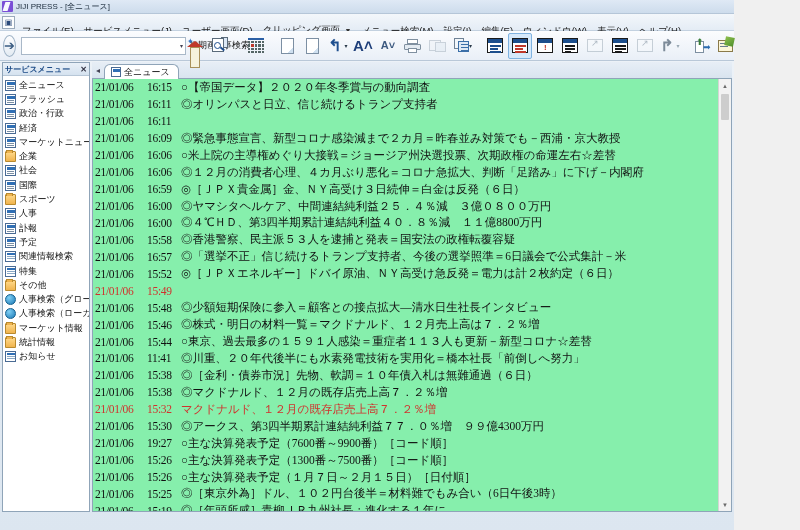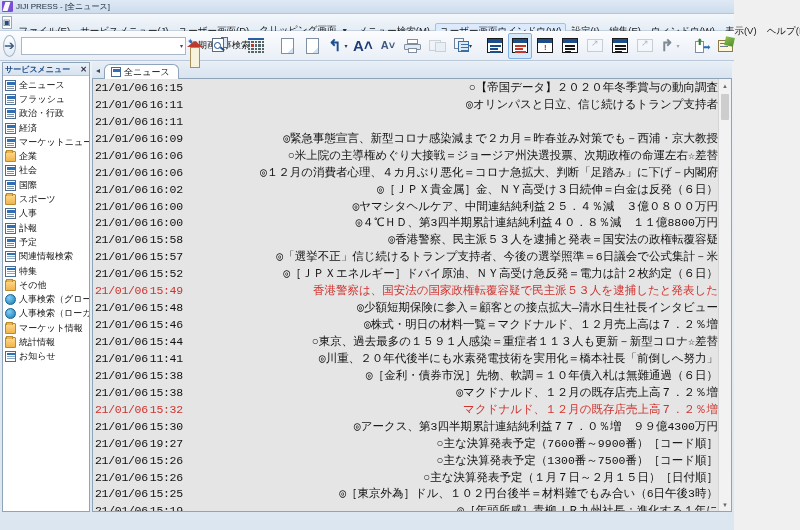--- a/index.html
+++ b/index.html
@@ -396,24 +396,23 @@
     display: flex;
     min-height: 0;
     background: #fff;
     border: 1px solid #8fa4b8;
     border-top: none;
   }
   .newslist {
     flex: 1 1 auto;
     min-width: 0;
     overflow: hidden;
-    background: #e5e5e5;
+    background: #86efac;
     position: relative;
-    font-family: Liberation Mono, monospace;
-    text-align: right;
+    font-family: Liberation Serif, serif;
   }
   .row {
     display: flex;
     align-items: center;
     height: 16.95px;
     font-size: 11.5px;
     color: #111;
     white-space: nowrap;
     padding-left: 2px;
   }
@@ -471,21 +470,20 @@
   <div class="menubar">
     <div class="sysicon">▣</div>
     <div class="mi"><span>ファイル(E)</span></div>
     <div class="mi"><span>サービスメニュー(J)</span></div>
     <div class="mi"><span>ユーザー画面(D)</span></div>
     <div class="mi">
       <span>クリッピング画面</span>
       <span class="caret">▼</span>
     </div>
     <div class="mi"><span>メニュー検索(M)</span></div>
-    <div class="mi active"><span>ユーザー画面ウインドウ(W)</span></div>
     <div class="mi"><span>設定(I)</span></div>
     <div class="mi"><span>編集(E)</span></div>
     <div class="mi"><span>ウィンドウ(W)</span></div>
     <div class="mi"><span>表示(V)</span></div>
     <div class="mi"><span>ヘルプ(H)</span></div>
     <div class="mb-spacer"></div>
 
   </div>
 
   <div class="toolbar">
@@ -779,52 +777,51 @@
               <span class="time">16:06</span>
               <span class="head">○米上院の主導権めぐり大接戦＝ジョージア州決選投票、次期政権の命運左右☆差替</span>
             </div>
             <div class="row">
               <span class="date">21/01/06</span>
               <span class="time">16:06</span>
               <span class="head">◎１２月の消費者心理、４カ月ぶり悪化＝コロナ急拡大、判断「足踏み」に下げ－内閣府</span>
             </div>
             <div class="row">
               <span class="date">21/01/06</span>
-              <span class="time">16:02</span>
+              <span class="time">16:59</span>
               <span class="head">◎［ＪＰＸ貴金属］金、ＮＹ高受け３日続伸＝白金は反発（６日）</span>
             </div>
             <div class="row">
               <span class="date">21/01/06</span>
               <span class="time">16:00</span>
               <span class="head">◎ヤマシタヘルケア、中間連結純利益２５．４％減　３億０８００万円</span>
             </div>
             <div class="row">
               <span class="date">21/01/06</span>
               <span class="time">16:00</span>
               <span class="head">◎４℃ＨＤ、第3四半期累計連結純利益４０．８％減　１１億8800万円</span>
             </div>
             <div class="row">
               <span class="date">21/01/06</span>
               <span class="time">15:58</span>
               <span class="head">◎香港警察、民主派５３人を逮捕と発表＝国安法の政権転覆容疑</span>
             </div>
             <div class="row">
               <span class="date">21/01/06</span>
-              <span class="time">15:57</span>
+              <span class="time">16:57</span>
               <span class="head">◎「選挙不正」信じ続けるトランプ支持者、今後の選挙照準＝6日議会で公式集計－米</span>
             </div>
             <div class="row">
               <span class="date">21/01/06</span>
               <span class="time">15:52</span>
               <span class="head">◎［ＪＰＸエネルギー］ドバイ原油、ＮＹ高受け急反発＝電力は計２枚約定（６日）</span>
             </div>
             <div class="row red">
               <span class="date">21/01/06</span>
               <span class="time">15:49</span>
-              <span class="head">香港警察は、国安法の国家政権転覆容疑で民主派５３人を逮捕したと発表した</span>
             </div>
             <div class="row">
               <span class="date">21/01/06</span>
               <span class="time">15:48</span>
               <span class="head">◎少額短期保険に参入＝顧客との接点拡大―清水日生社長インタビュー</span>
             </div>
             <div class="row">
               <span class="date">21/01/06</span>
               <span class="time">15:46</span>
               <span class="head">◎株式・明日の材料一覧＝マクドナルド、１２月売上高は７．２％増</span>

